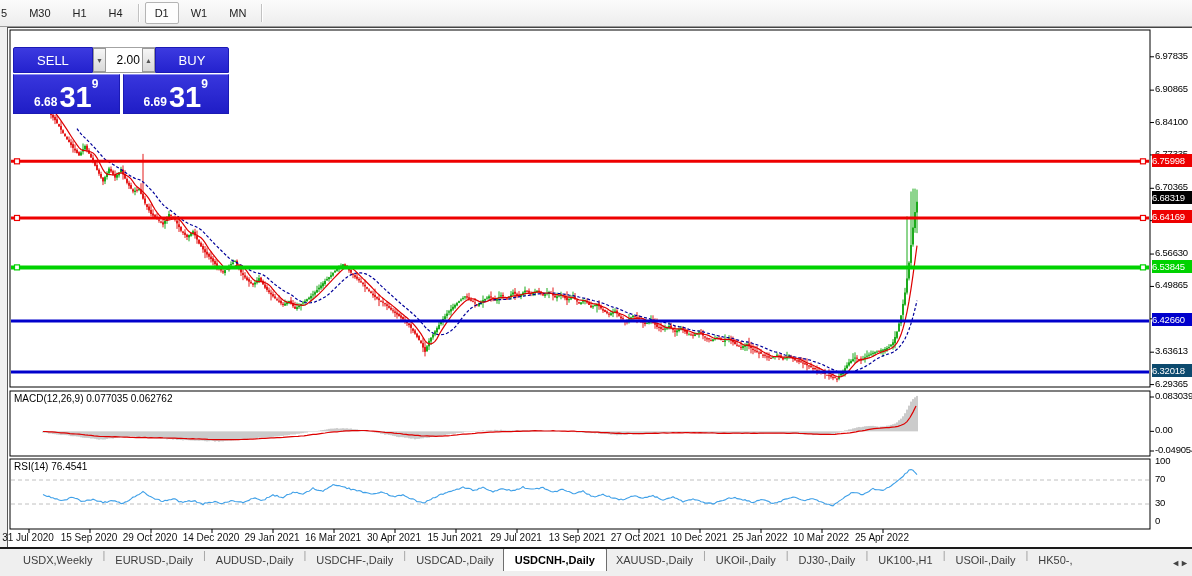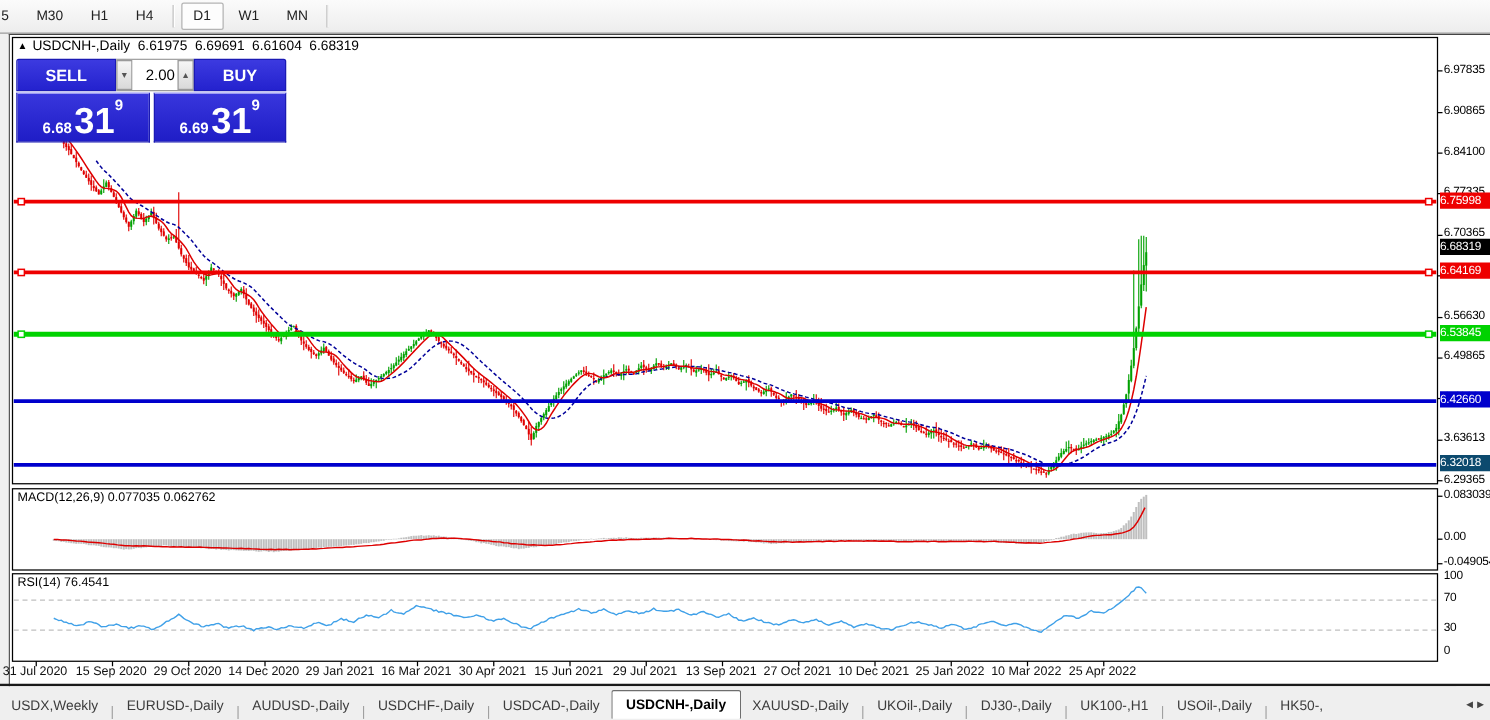--- a/index.html
+++ b/index.html
@@ -16,21 +16,21 @@
   
   #chartwin{position:absolute;left:7px;top:27px;width:1185px;height:522px;
     background:#fff;border-left:1px solid #585858;border-top:1px solid #444;}
   #chart-svg{position:absolute;left:-7px;top:-27px;width:1192px;height:576px;}
   #title-row{position:absolute;left:6px;top:3px;font-size:11px;color:#000;white-space:nowrap;}
   #title-row .num{margin-left:6px;}
   #collapse{font-size:8px;margin-right:4px;position:relative;top:-1px;}
   
   #trade{position:absolute;left:5px;top:19px;width:216px;z-index:5;}
   .trow1{display:flex;height:26px;}
-  .btn-blue{background:linear-gradient(#3c3ae0,#2422ce);color:#fff;font-size:13px;font-weight:bold;
+  .btn-blue{background:linear-gradient(#3c3ae0,#2422ce);color:#fff;font-size:13px;font-weight:normal;
     display:flex;align-items:center;justify-content:center;border:1px solid #1b1ab4;}
   #sell-btn{width:80px;border-radius:2px 0 0 0;}
   #buy-btn{width:74px;border-radius:0 2px 0 0;}
   #vol-group{width:62px;display:flex;background:#e9e9e9;border-top:1px solid #a3a3a3;border-bottom:1px solid #9a9a9a;}
   .spin-btn{width:15px;background:linear-gradient(#f6f6f6,#d9d9d9);border:1px solid #9a9a9a;
     font-size:7px;color:#555;display:flex;align-items:center;justify-content:center;}
   #vol-input{width:32px;border:none;outline:none;font-size:12px;text-align:right;padding:0 2px;
     font-family:"Liberation Sans",sans-serif;color:#000;}
   .trow2{display:flex;margin-top:1px;}
   .qbox{background:linear-gradient(#3836dd,#1f1dc6);color:#fff;height:37px;display:flex;
@@ -42,21 +42,21 @@
   .qsup{font-size:12px;font-weight:bold;align-self:flex-start;margin-top:2px;}
   
   .tick-label{position:absolute;left:1155px;font-size:9.5px;color:#000;letter-spacing:-0.2px;}
   .tag{position:absolute;left:1152px;width:40px;height:13px;line-height:13px;text-align:left;
     font-size:9.5px;color:#fff;letter-spacing:-0.2px;z-index:4;}
   .panel-label{position:absolute;font-size:10px;color:#000;z-index:3;}
   .date-label{position:absolute;top:532px;font-size:10px;color:#111;transform:translateX(-50%);white-space:nowrap;}
   
   #botline{position:absolute;left:0;top:547px;width:1192px;height:2px;background:#1a1a1a;}
   #tabbar{position:absolute;left:0;top:549px;width:1192px;height:27px;background:#efefef;
-    display:flex;align-items:flex-end;font-size:11px;color:#3c3c3c;overflow:hidden;box-sizing:border-box;}
+    display:flex;align-items:flex-start;font-size:11px;color:#3c3c3c;overflow:hidden;padding-left:14px;box-sizing:border-box;}
   .tab{padding:5px 9px;white-space:nowrap;}
   .tab.active{background:#fff;border:1px solid #6e6e6e;border-bottom:none;font-weight:bold;color:#000;
     padding:5px 11px;border-radius:2px 2px 0 0;position:relative;top:-1px;}
   .tab-sep{color:#a0a0a0;padding:0 1px;}
   #tab-arrows{position:absolute;right:3px;top:0;height:27px;display:flex;align-items:center;
     background:#efefef;padding-left:6px;font-size:9px;color:#444;}
 </style>
 </head>
 <body>
 
@@ -1433,23 +1433,20 @@
         <line x1="455" y1="528" x2="455" y2="532" stroke="#000" stroke-width="1"></line>
         <line x1="516" y1="528" x2="516" y2="532" stroke="#000" stroke-width="1"></line>
         <line x1="577" y1="528" x2="577" y2="532" stroke="#000" stroke-width="1"></line>
         <line x1="638" y1="528" x2="638" y2="532" stroke="#000" stroke-width="1"></line>
         <line x1="699" y1="528" x2="699" y2="532" stroke="#000" stroke-width="1"></line>
         <line x1="760" y1="528" x2="760" y2="532" stroke="#000" stroke-width="1"></line>
         <line x1="821" y1="528" x2="821" y2="532" stroke="#000" stroke-width="1"></line>
         <line x1="882" y1="528" x2="882" y2="532" stroke="#000" stroke-width="1"></line>
       </svg>
 
-    <div id="title-row">
-      <span id="collapse">▲</span><span>USDCNH-,Daily</span><span class="num">6.61975</span><span class="num">6.69691</span><span class="num">6.61604</span><span class="num">6.68319</span>
-    </div>
 
     <div id="trade">
       <div class="trow1">
         <div class="btn-blue" id="sell-btn">SELL</div>
         <div id="vol-group">
           <div class="spin-btn">▼</div>
           <input id="vol-input" readonly="" value="2.00" style="">
           <div class="spin-btn">▲</div>
         </div>
         <div class="btn-blue" id="buy-btn">BUY</div>

